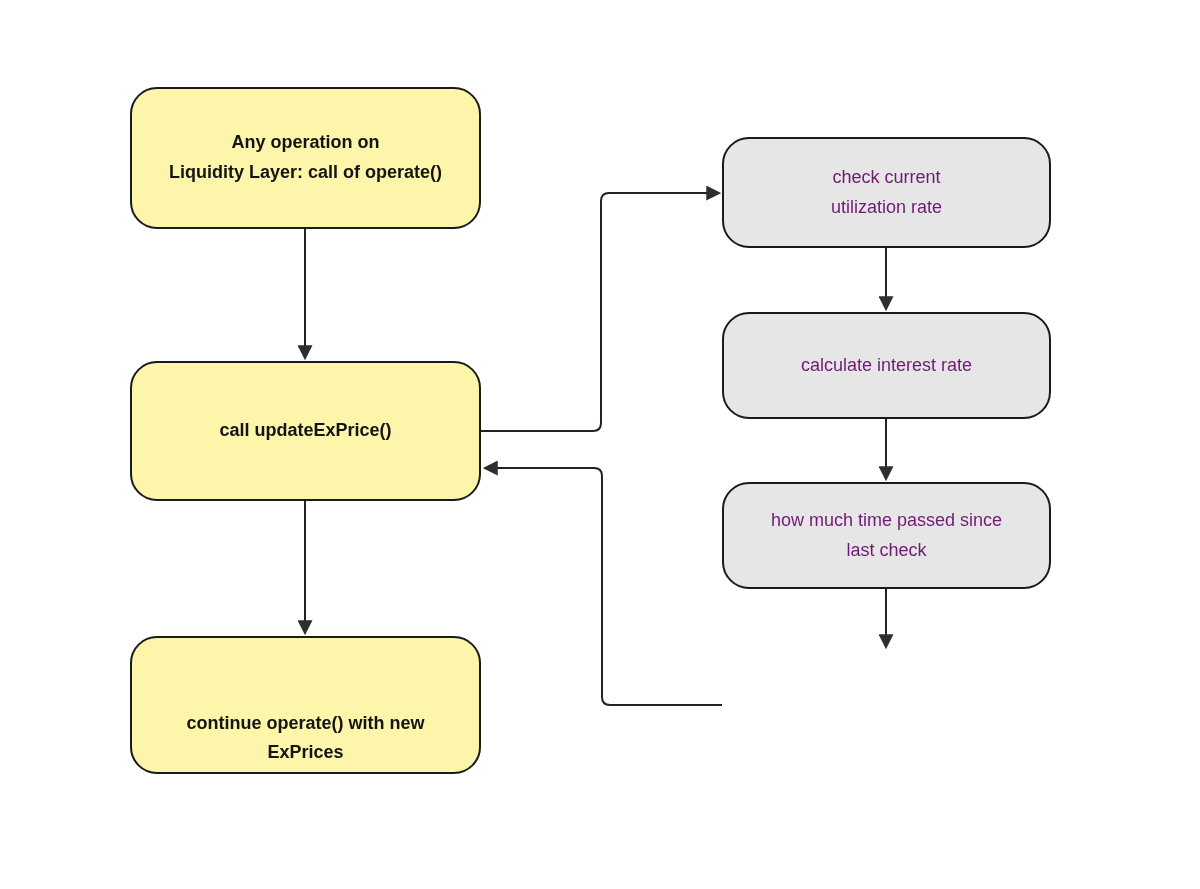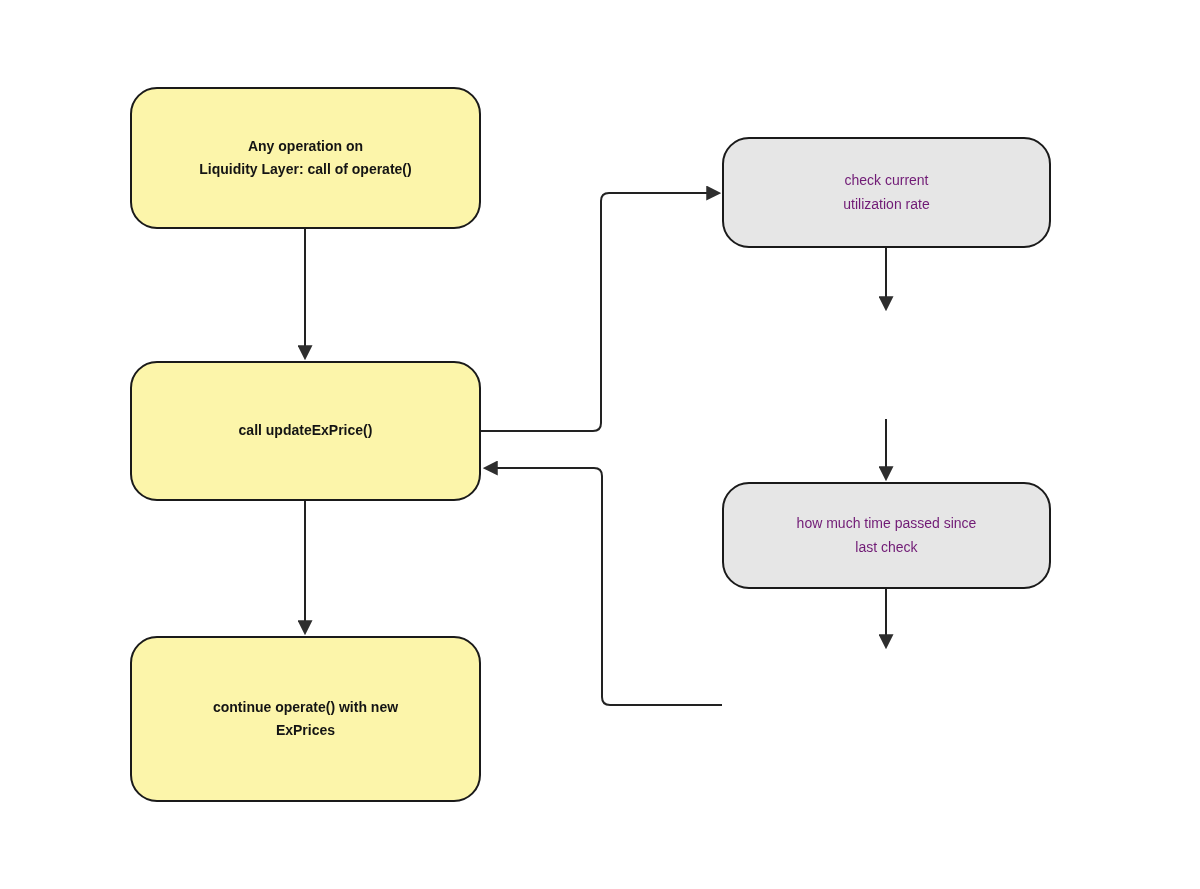--- a/index.html
+++ b/index.html
@@ -25,40 +25,40 @@
   }
   .node {
     position: absolute;
     box-sizing: border-box;
     border: 2px solid #1a1a1a;
     border-radius: 27px;
     display: flex;
     align-items: center;
     justify-content: center;
     text-align: center;
-    font-size: 14px;
+    font-size: 18px;
     line-height: 1.65;
     color: #1c1c1c;
     white-space: pre-line;
     padding: 4px 8px;
   }
   .node.yellow {
     background: #fcf5aa;
     font-weight: 700;
     color: #141414;
   }
   .node.gray {
     background: #e6e6e6;
     font-weight: 400;
     color: #701a75;
   }
   
   #node-any-operation      { left: 130px; top:  87px; width: 351px; height: 142px; }
   #node-call-update        { left: 130px; top: 361px; width: 351px; height: 140px; align-items: center; }
-  #node-continue-operate   { left: 130px; top: 636px; width: 351px; height: 166px; }
+  #node-continue-operate   { left: 130px; top: 636px; width: 351px; height: 138px; align-items: flex-end; }
   #node-check-utilization  { left: 722px; top: 137px; width: 329px; height: 111px; }
   #node-calc-interest      { left: 722px; top: 312px; width: 329px; height: 107px; }
   #node-time-passed        { left: 722px; top: 482px; width: 329px; height: 107px; }
   #node-recalc-exprices    { left: 722px; top: 650px; width: 329px; height: 111px; }
 </style>
 </head>
 <body>
 
 <div class="canvas">
 
@@ -96,20 +96,23 @@
   <div class="node yellow" id="node-continue-operate">
     <span>continue operate() with new
 ExPrices</span>
   </div>
 
   <div class="node gray" id="node-check-utilization">
     <span>check current
 utilization rate</span>
   </div>
 
+  <div class="node gray" id="node-calc-interest">
+    <span>calculate interest rate</span>
+  </div>
 
   <div class="node gray" id="node-time-passed">
     <span>how much time passed since
 last check</span>
   </div>
 
 
 </div>
 
 </body></html>

